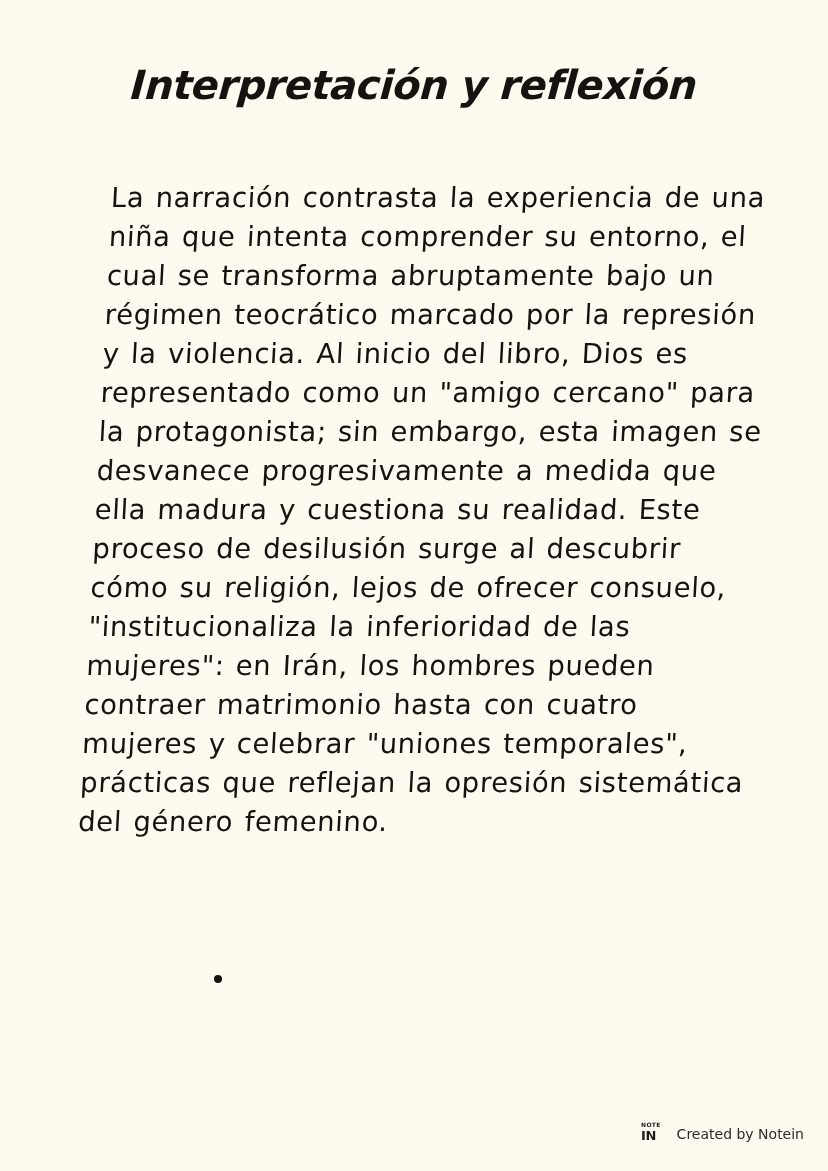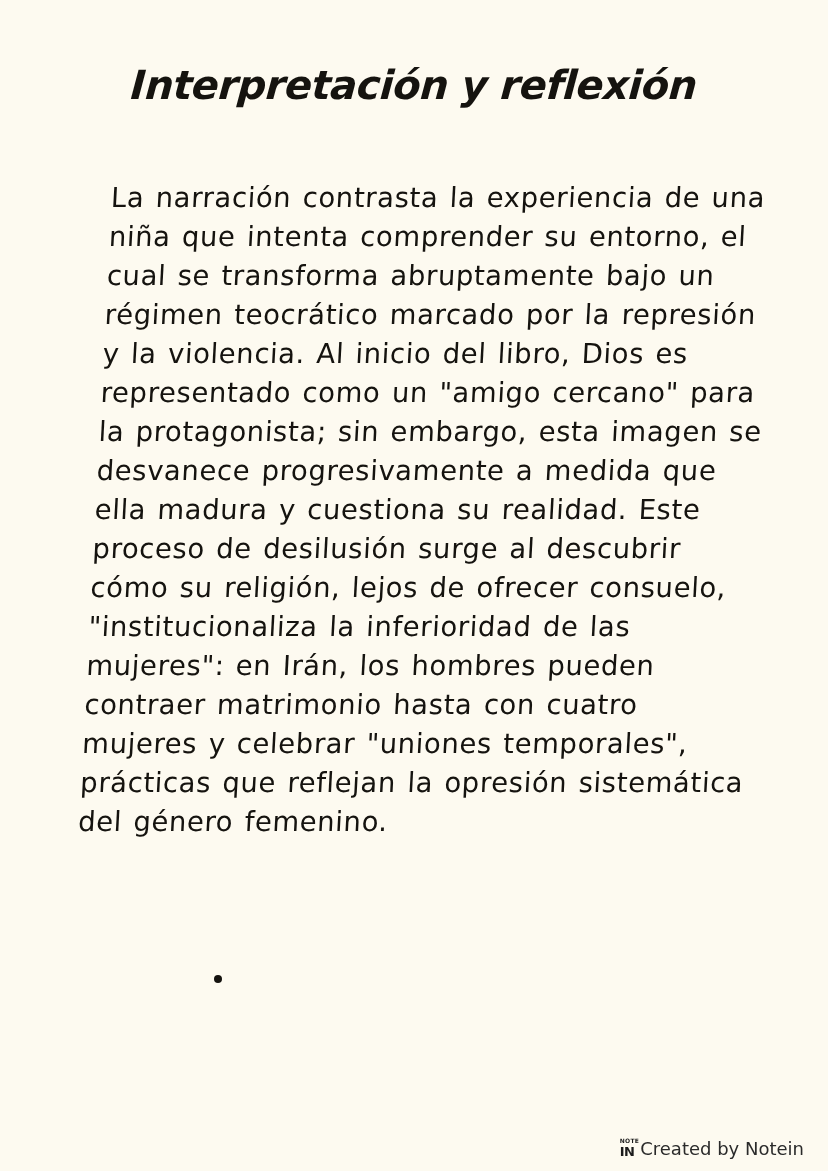--- a/index.html
+++ b/index.html
@@ -53,45 +53,45 @@
     top: 975px;
     left: 214px;
     width: 8px;
     height: 8px;
     border-radius: 50%;
     background: #15130f;
   }
   .footer {
     position: absolute;
     right: 24px;
-    bottom: 12px;
+    bottom: 29px;
     display: flex;
-    align-items: flex-start;
-    gap: 1px;
+    align-items: flex-end;
+    gap: 16px;
   }
   .footer-logo {
     display: flex;
     flex-direction: column;
     align-items: flex-start;
     line-height: 1;
     color: #1b1b1b;
   }
   .footer-logo .lg-top {
     font-size: 6px;
     font-weight: 700;
     letter-spacing: 0.3px;
   }
   .footer-logo .lg-bottom {
     font-size: 13px;
     font-weight: 700;
     letter-spacing: -0.5px;
     margin-top: 1px;
   }
   .footer-text {
-    font-size: 18px;
+    font-size: 14px;
     color: #2a2a2a;
     font-family: "DejaVu Sans", sans-serif;
   }
 </style>
 </head>
 <body>
 
 <div class="page">
 
   <div class="title">Interpretación y reflexión</div>

